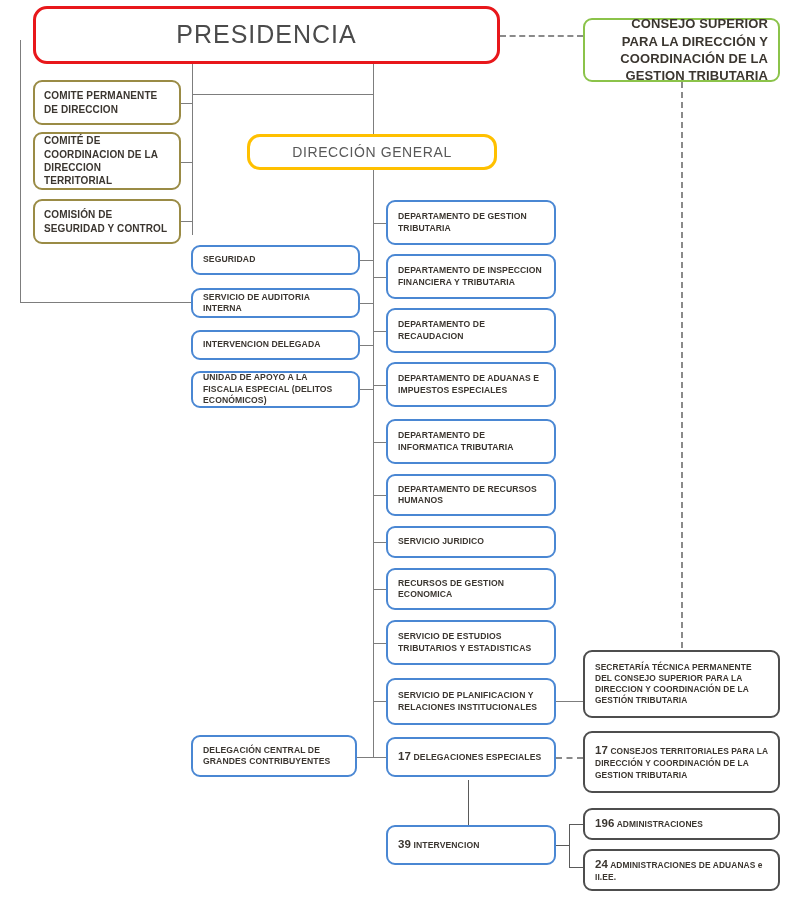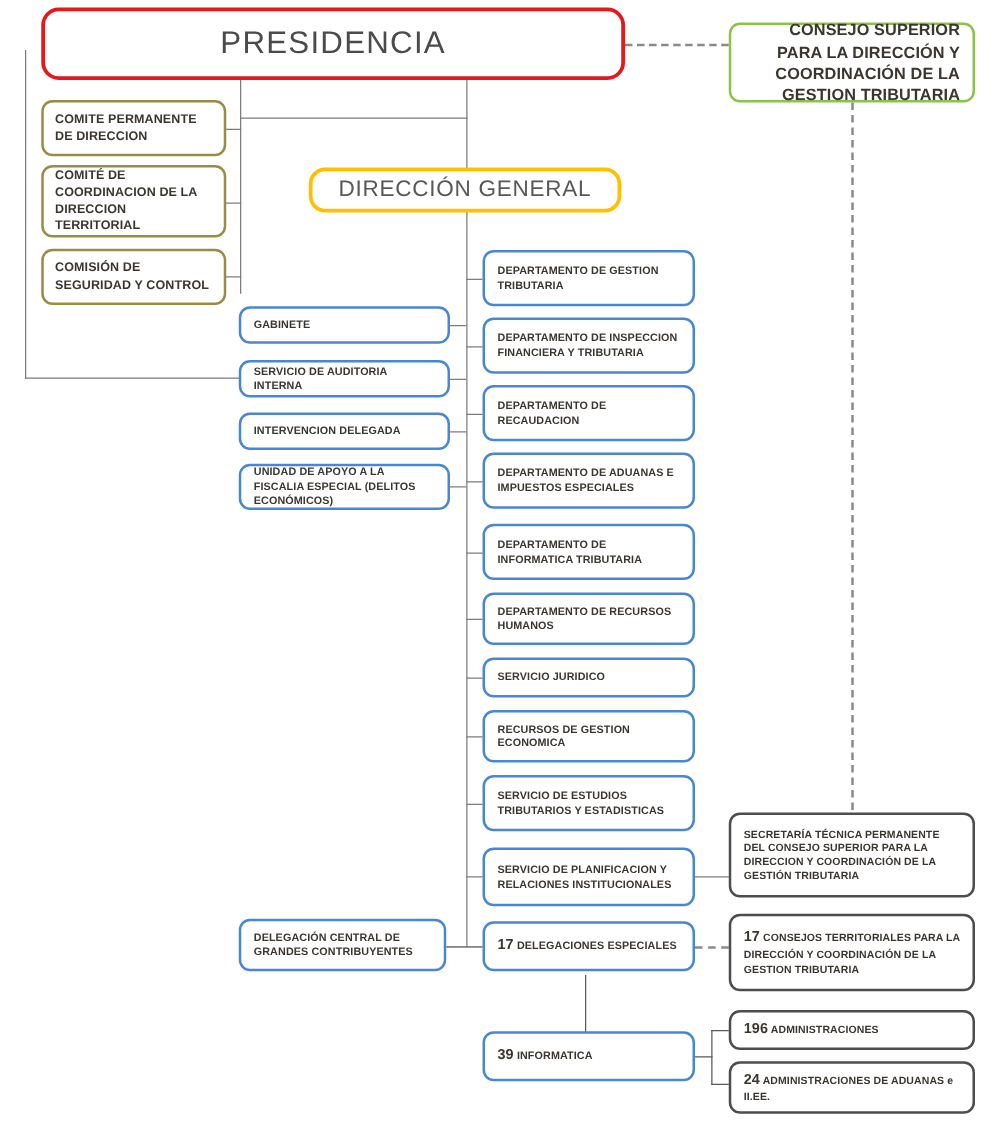--- a/index.html
+++ b/index.html
@@ -44,21 +44,21 @@
     font-weight:normal;
     color:#4b4b4b;
     letter-spacing:1px;
   }
   .b-yellow{
     border:3px solid #ffc000;
     border-radius:13px;
   }
   .b-yellow .lbl{
     text-align:center;
-    font-size:18px;
+    font-size:14px;
     font-weight:normal;
     color:#585858;
     letter-spacing:.6px;
   }
   .b-olive{
     border:2px solid #9a8b45;
   }
   .b-olive .lbl{
     padding:0 9px;
     font-size:10px;
@@ -179,21 +179,21 @@
     <span class="lbl">COMITE PERMANENTE DE DIRECCION</span>
   </div>
   <div class="box b-olive" style="left:33px;top:132px;width:148px;height:58px;">
     <span class="lbl">COMITÉ DE COORDINACION DE LA DIRECCION TERRITORIAL</span>
   </div>
   <div class="box b-olive" style="left:33px;top:199px;width:148px;height:45px;">
     <span class="lbl">COMISIÓN DE SEGURIDAD Y CONTROL</span>
   </div>
 
   <div class="box b-blue" style="left:191px;top:245px;width:169px;height:30px;">
-    <span class="lbl">GABINETE</span>
+    <span class="lbl">SEGURIDAD</span>
   </div>
   <div class="box b-blue" style="left:191px;top:288px;width:169px;height:30px;">
     <span class="lbl">SERVICIO DE AUDITORIA INTERNA</span>
   </div>
   <div class="box b-blue" style="left:191px;top:330px;width:169px;height:30px;">
     <span class="lbl">INTERVENCION DELEGADA</span>
   </div>
   <div class="box b-blue" style="left:191px;top:371px;width:169px;height:37px;">
     <span class="lbl">UNIDAD DE APOYO A LA FISCALIA ESPECIAL (DELITOS ECONÓMICOS)</span>
   </div>
@@ -231,21 +231,21 @@
 
   <div class="box b-blue" style="left:191px;top:735px;width:166px;height:42px;">
     <span class="lbl">DELEGACIÓN CENTRAL DE GRANDES CONTRIBUYENTES</span>
   </div>
 
   <div class="box b-blue" style="left:386px;top:737px;width:170px;height:40px;">
     <span class="lbl"><span class="num">17</span> <span>DELEGACIONES ESPECIALES</span></span>
   </div>
 
   <div class="box b-blue" style="left:386px;top:825px;width:170px;height:40px;">
-    <span class="lbl"><span class="num">39</span> <span>INFORMATICA</span></span>
+    <span class="lbl"><span class="num">39</span> <span>INTERVENCION</span></span>
   </div>
 
   <div class="box b-gray" style="left:583px;top:650px;width:197px;height:68px;">
     <span class="lbl">SECRETARÍA TÉCNICA PERMANENTE DEL CONSEJO SUPERIOR PARA LA DIRECCION Y COORDINACIÓN DE LA  GESTIÓN TRIBUTARIA</span>
   </div>
 
   <div class="box b-gray" style="left:583px;top:731px;width:197px;height:62px;">
     <span class="lbl"><span class="num">17</span> <span>CONSEJOS TERRITORIALES PARA LA DIRECCIÓN Y COORDINACIÓN DE LA GESTION TRIBUTARIA</span></span>
   </div>
 

